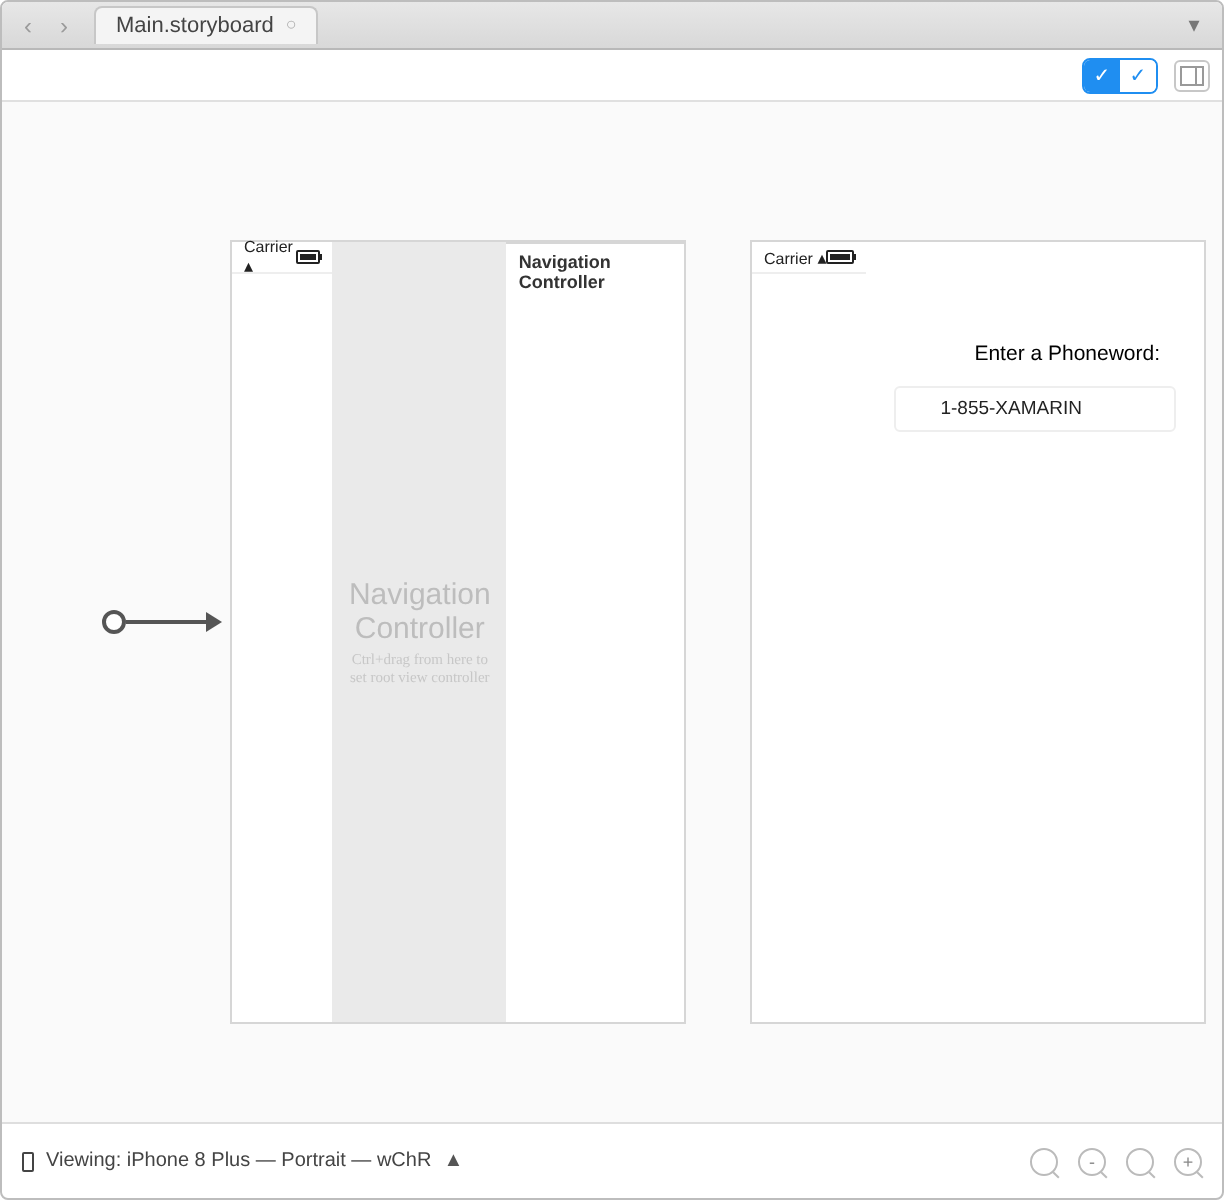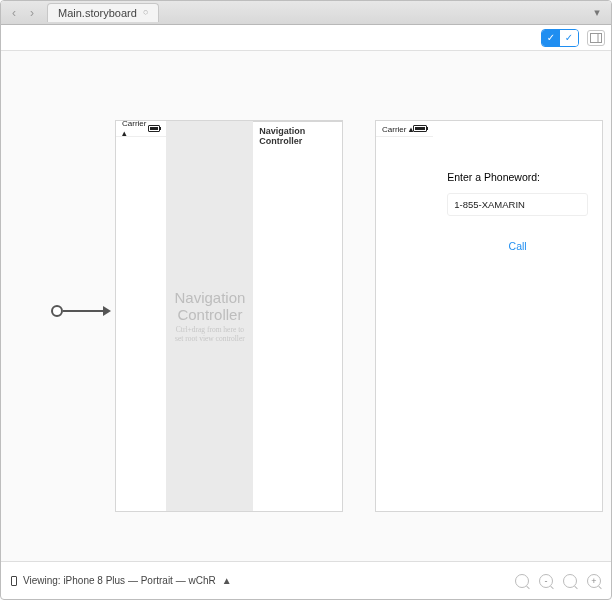--- a/index.html
+++ b/index.html
@@ -139,26 +139,26 @@
     font-size:7.5px; color:#c7c7c7; margin-top:2px;font-family:Liberation Serif, serif;
   }
   
   .scene.view { left:375px; top:70px; height:390px; }
   .scene.view .content {
     background:#fff;
     padding:50px 14px 0 14px;
     display:flex; flex-direction:column; align-items:stretch;
     font-size:10px;
   }
-  .scene.view .label { color:#000; font-size:10.5px; }
+  .scene.view .label { color:#000; font-size:10.5px;margin-left:40px; }
   .scene.view .textfield {
     margin-top:10px;
     border:1px solid #eee;
     border-radius:3px;
-    padding:5px 6px;
+    padding:5px 22px;
     font-size:9.5px; color:#222;
     background:#fff;
   }
   .scene.view .link-btn {
     margin-top:24px;
     text-align:center;
     color:#1f8ef1;
     font-size:10.5px;
   }
   .scene.view .link-btn + .link-btn { margin-top:14px; }
@@ -230,21 +230,20 @@
   <div class="scene view">
     <div class="statusbar">
       <span><span>Carrier</span> <span class="wifi-icon">▴</span></span>
       <span class="battery">
           <span class="fill"></span>
         </span>
     </div>
     <div class="content">
       <div class="label">Enter a Phoneword:</div>
       <div class="textfield">1-855-XAMARIN</div>
-      <div class="link-btn">Call</div>
     </div>
   </div>
 
 </div>
 
 <div class="bottombar">
   <div class="device-icon"></div>
   <span>Viewing: iPhone 8 Plus — Portrait — wChR</span>
   <span class="warn">▲</span>
   <div class="spacer"></div>

